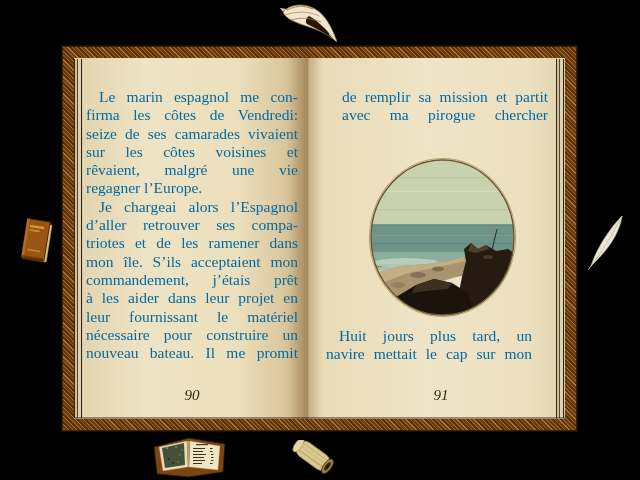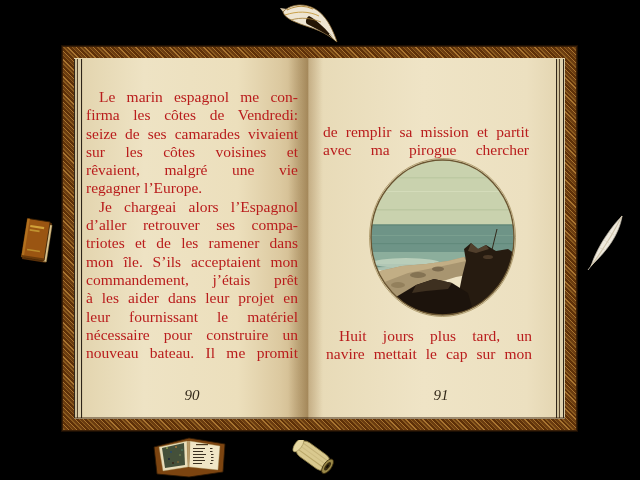--- a/index.html
+++ b/index.html
@@ -18,23 +18,23 @@
       background:linear-gradient(90deg,#e2d3ac 0%,#eee3c4 30%,#ecdfbc 70%,#dcc9a0 88%,#c9b183 100%);}
   .page-right{left:234px;right:0;
       background:linear-gradient(90deg,#d2bd94 0%,#e8dbb8 6%,#efe4c6 45%,#ece0c0 85%,#e2d3ae 100%);}
   .edge-strip{position:absolute;top:1px;bottom:1px;width:9px;
       background:repeating-linear-gradient(90deg,#30261a 0 1px,#cfc09a 1px 3px,#58462f 3px 4px,#ddd0ac 4px 7px,#2e2418 7px 8px,#d6c8a2 8px 9px);}
   .edge-left{left:0;}
   .edge-right{right:0;}
   .gutter{position:absolute;top:0;bottom:0;left:214px;width:34px;pointer-events:none;
       background:linear-gradient(90deg,rgba(105,70,25,0) 0%,rgba(105,70,25,.38) 58%,rgba(105,70,25,.12) 62%,rgba(105,70,25,0) 100%);}
   
-  .textblock{position:absolute;color:#b91c1c;font-size:15.5px;line-height:18.3px;}
+  .textblock{position:absolute;color:#0369a1;font-size:15.5px;line-height:18.3px;}
   .tb-left{left:12px;top:30px;width:212px;}
-  .tb-right-top{left:249px;top:30px;width:206px;margin-top:35px;}
+  .tb-right-top{left:268px;top:30px;width:206px;}
   .tb-right-bottom{left:252px;top:269px;width:206px;}
   .line{text-align:justify;text-align-last:justify;height:18.3px;overflow:hidden;white-space:normal;}
   .line.end{text-align-last:left;}
   .line.indent{text-indent:13px;}
   .pagenum{position:absolute;top:329px;height:18px;text-align:center;color:#33291a;font-size:15px;font-style:italic;}
   .pn-left{left:12px;width:212px;}
   .pn-right{left:264px;width:206px;}
   
   .oval{position:absolute;left:294px;top:99px;width:149px;height:161px;}
   

